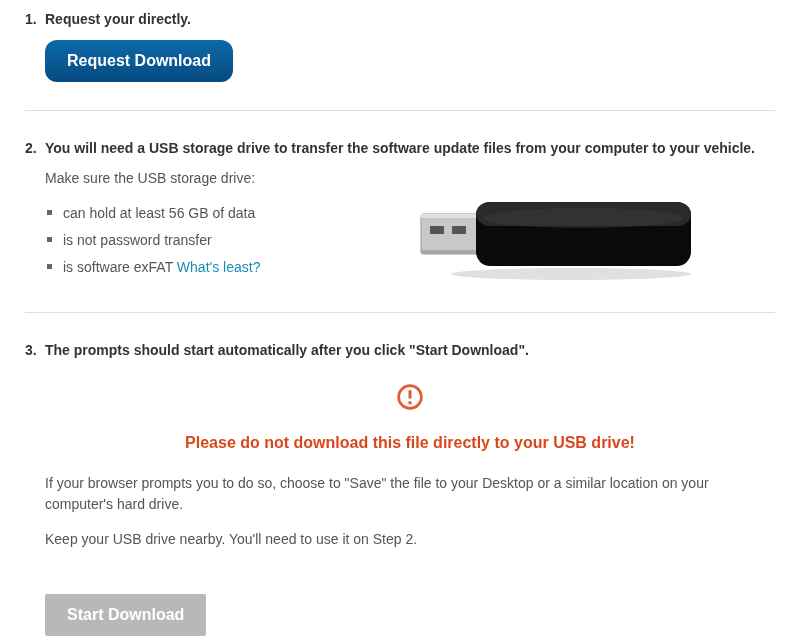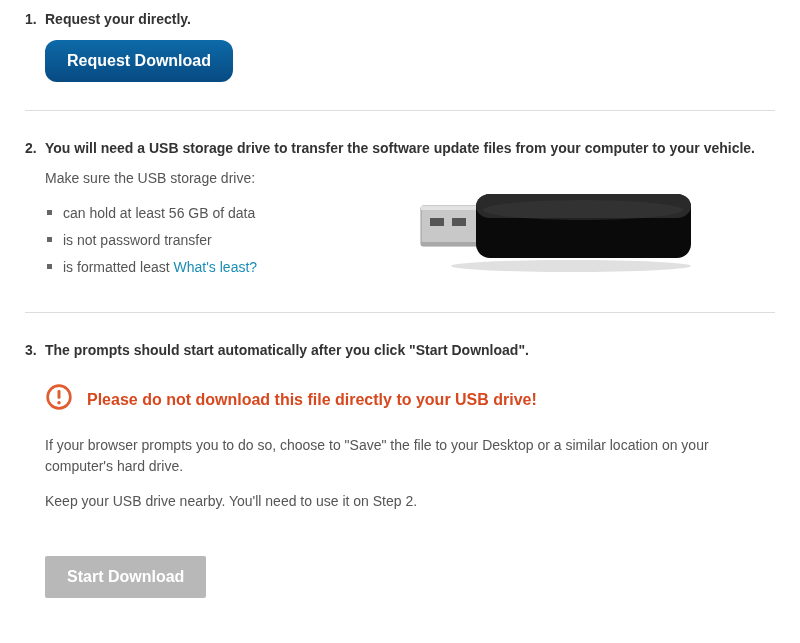--- a/index.html
+++ b/index.html
@@ -51,21 +51,21 @@
       cursor: default;
     }
     hr.divider {
       border: none;
       border-top: 1px solid #ddd;
       margin: 28px 0;
     }
     .usb-section {
       display: flex;
       gap: 32px;
-      align-items: center;
+      align-items: flex-end;
     }
     .usb-text { flex: 0 0 270px; }
     .usb-intro { margin-bottom: 14px; }
     ul.req-list {
       list-style: none;
       padding-left: 0;
     }
     ul.req-list li {
       position: relative;
       padding-left: 18px;
@@ -89,20 +89,21 @@
       flex: 1;
       display: flex;
       justify-content: center;
     }
     .usb-svg { width: 290px; height: auto; }
     .warning-row {
       display: flex;
       align-items: center;
       gap: 14px;
       margin: 22px 0 18px 0;
+      flex-direction: column;
     }
     .warning-icon {
       width: 28px;
       height: 28px;
       flex-shrink: 0;
     }
     .warning-text {
       color: #d8481e;
       font-weight: bold;
       font-size: 16px;
@@ -132,21 +133,21 @@
       <span>You will need a USB storage drive to transfer the software update files from your computer to your vehicle.</span>
     </div>
     <div class="step-body">
       <div class="usb-section">
         <div class="usb-text">
           <p class="usb-intro">Make sure the USB storage drive:</p>
           <ul class="req-list">
             <li>can hold at least 56 GB of data</li>
             <li>is not password transfer</li>
             <li>
-              <span>is formatted least </span><a class="link">What's least?</a>
+              <span>is software exFAT </span><a class="link">What's least?</a>
             </li>
           </ul>
         </div>
         <div class="usb-image">
           <svg class="usb-svg" viewBox="0 0 290 100" xmlns="http://www.w3.org/2000/svg">
 
             <rect x="5" y="30" width="60" height="40" rx="2" fill="#c8c8c8" stroke="#999" stroke-width="1"></rect>
             <rect x="5" y="30" width="60" height="4" fill="#e2e2e2"></rect>
             <rect x="5" y="66" width="60" height="4" fill="#a8a8a8"></rect>
 

